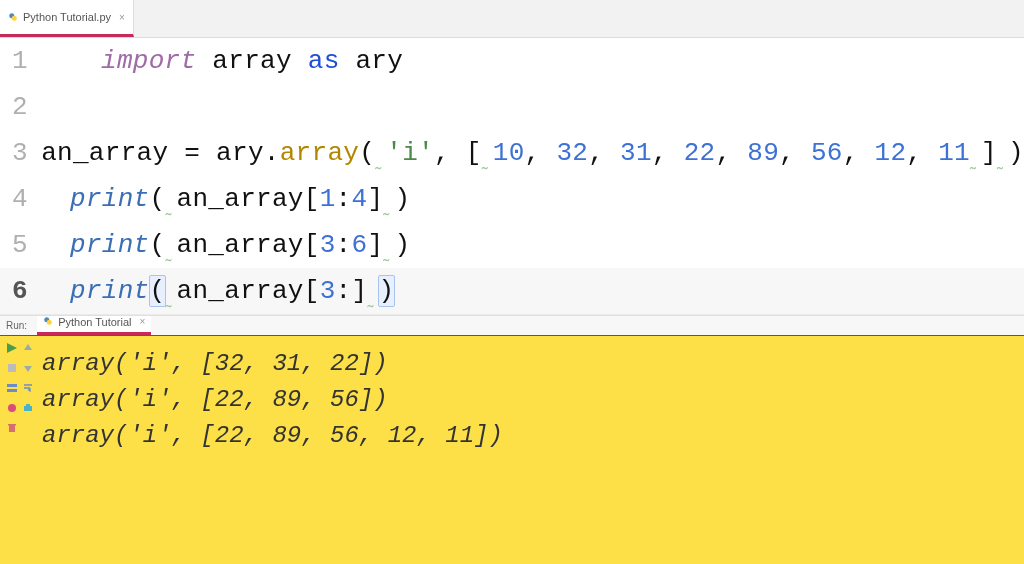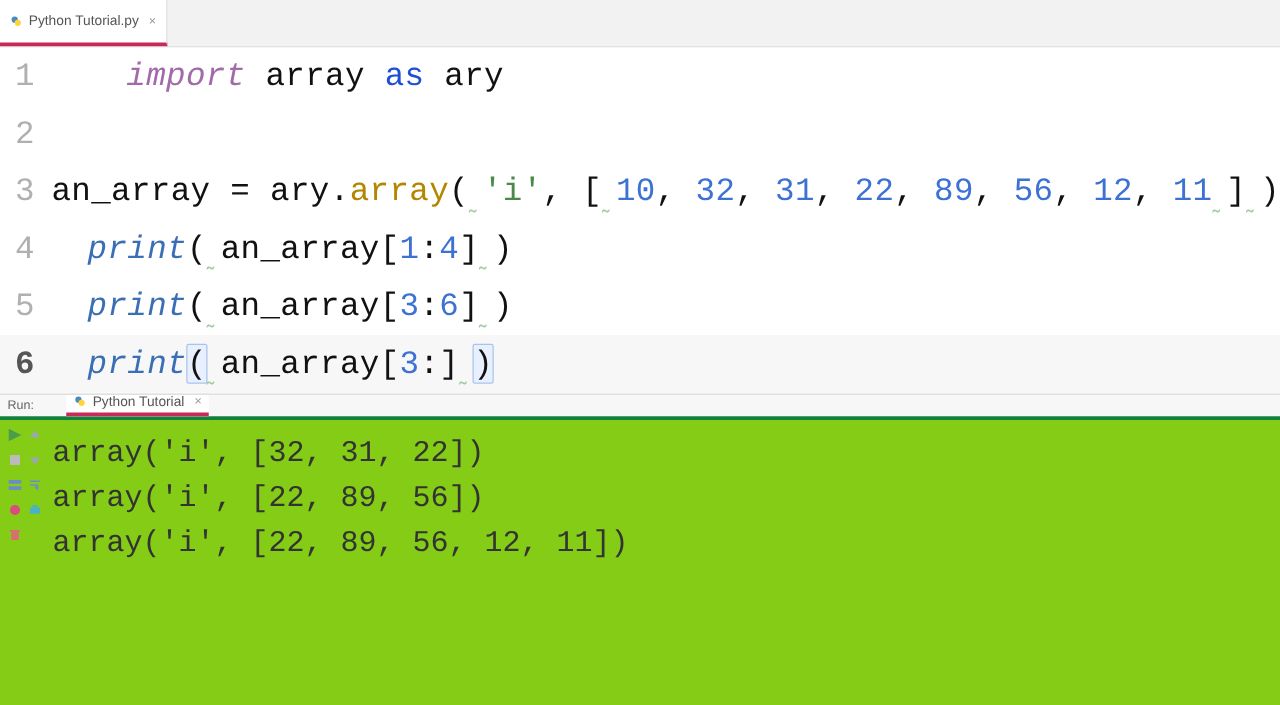--- a/index.html
+++ b/index.html
@@ -94,22 +94,22 @@
       background: linear-gradient(#ffffff, #e5e5e5);
       border-top: 1px solid #eaeaea;
       border-bottom: 1px solid #e0e0e0;
     }
     .run-header {
       display: flex;
       align-items: center;
       height: 20px;
       padding-left: 6px;
       background: #f7f7f7;
-      border-bottom: 3px solid #15803d;
-      gap: 22px;
+      border-bottom: 1px solid #15803d;
+      gap: 6px;
       font-family: 'Segoe UI', Arial, sans-serif;
     }
     .run-label {
       font-size: 10px;
       color: #666;
       padding-right: 4px;
     }
     .run-tab {
       display: flex;
       align-items: flex-start;
@@ -117,21 +117,22 @@
       font-size: 11px;
       color: #555;
       padding: 0 6px;
       height: 100%;
       background: #fff;
       border-bottom: 3px solid #c8295b;
     }
     .run-body {
       flex: 1;
       display: flex;
-      background: #84cc16;
+      background: #fde047;
+      font-style: italic;
     }
     .run-gutter {
       width: 42px;
       padding-top: 6px;
       display: flex;
       flex-direction: column;
       align-items: flex-start;
       gap: 6px;
       padding-left: 6px;
     }

